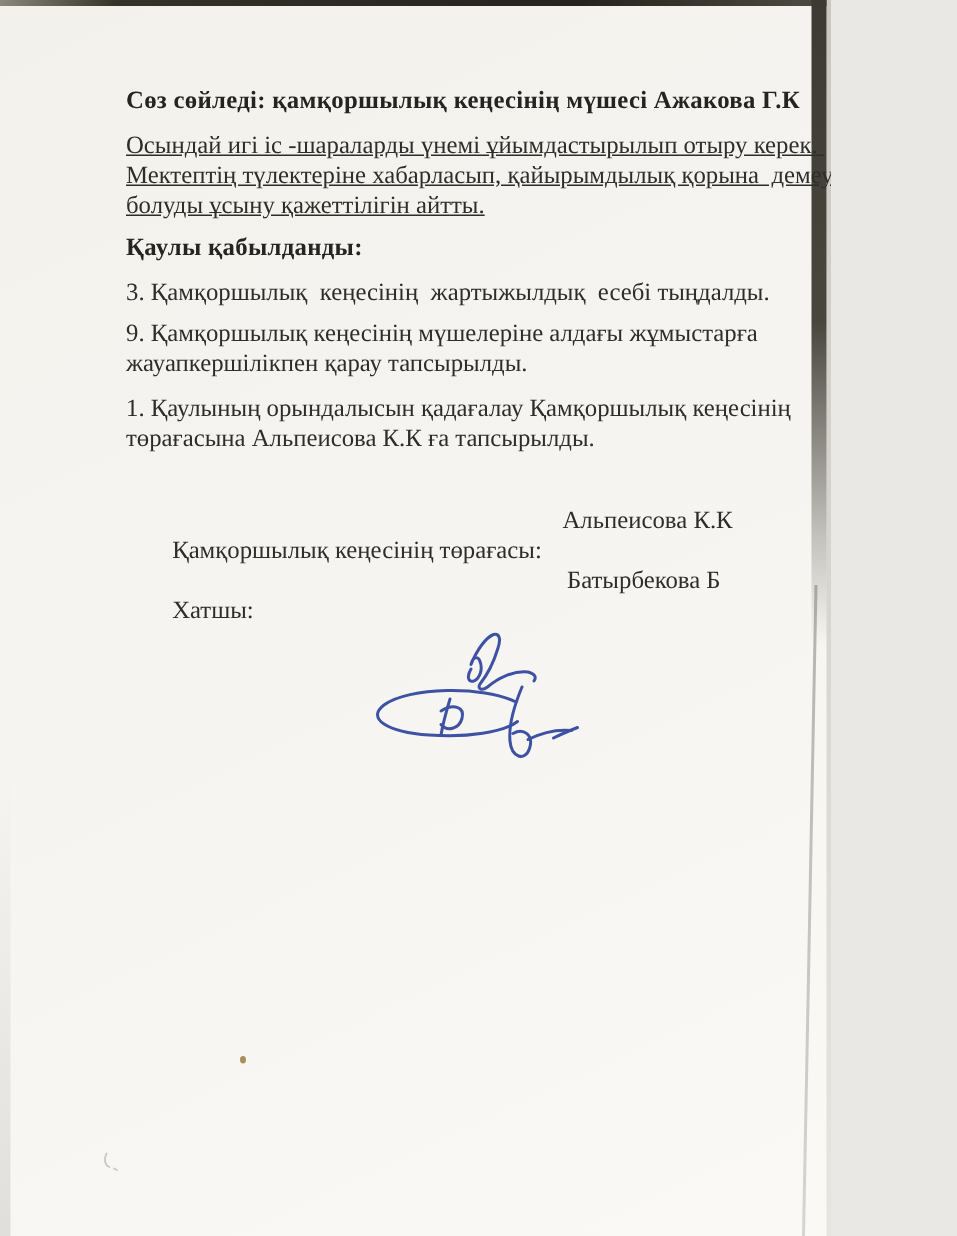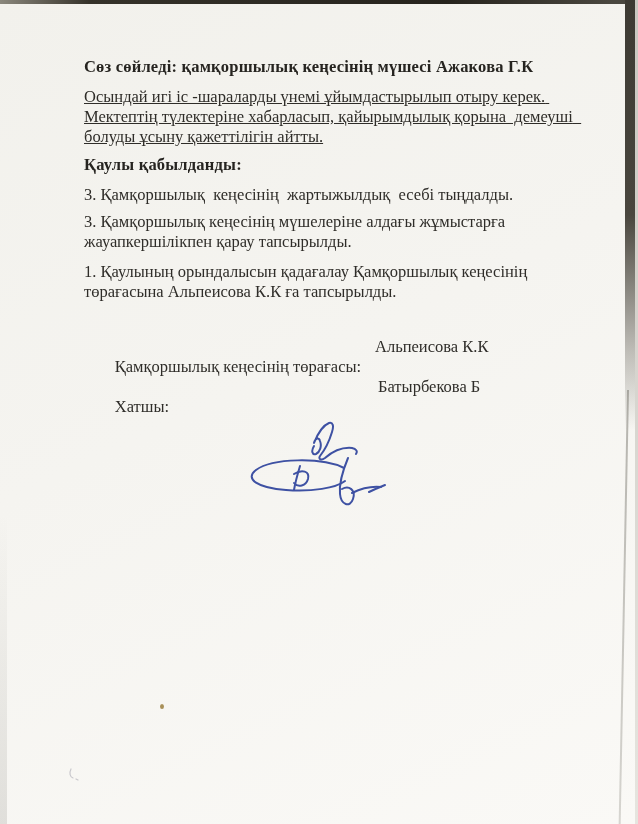--- a/index.html
+++ b/index.html
@@ -1,17 +1,17 @@
 <!DOCTYPE html>
 <html style="--ink: #3e51a3;"><head>
 <meta charset="utf-8">
 <style>
   html,body{margin:0;padding:0;background:#e9e8e4;}
   .scan{
-    position:relative;width:638px;height:824px;overflow:hidden;
+    position:relative;width:554px;height:824px;overflow:hidden;
     background:linear-gradient(155deg,#f2f1ec 0%,#f5f4f0 45%,#faf9f6 100%);
     font-family:"Liberation Serif","DejaVu Serif",serif;
     color:#2f2d29;
   }
   
   .edge-top{position:absolute;top:0;left:0;width:100%;height:4px;
     background:linear-gradient(to right,#8a877c,#35322a 14%,#26231d 70%,#4a473f 96%);}
   .edge-right-outer{position:absolute;top:0;right:0;width:3px;height:100%;
     background:linear-gradient(to bottom,#c9c7c0,#e6e5df);}
   .edge-right{position:absolute;top:0;right:3px;width:10px;height:430px;
@@ -63,21 +63,21 @@
   <div class="edge-line"></div>
   <div class="edge-left"></div>
 
   <div class="doc">
     <p class="hd hd1">Сөз сөйледі: қамқоршылық кеңесінің мүшесі Ажакова Г.К</p>
     <p class="p1">Осындай игі іс -шараларды үнемі ұйымдастырылып отыру керек. Мектептің түлектеріне хабарласып, қайырымдылық қорына  демеуші  болуды ұсыну қажеттілігін айтты.</p>
 
 
     <p class="hd hd3">Қаулы қабылданды:</p>
     <p class="i1">3. Қамқоршылық  кеңесінің  жартыжылдық  есебі тыңдалды.</p>
-    <p class="i2">3. Қамқоршылық кеңесінің мүшелеріне алдағы жұмыстарға жауапкершілікпен қарау тапсырылды.</p>
+    <p class="i2">9. Қамқоршылық кеңесінің мүшелеріне алдағы жұмыстарға жауапкершілікпен қарау тапсырылды.</p>
     <p class="i3">1. Қаулының орындалысын қадағалау Қамқоршылық кеңесінің  төрағасына Альпеисова К.К ға тапсырылды.</p>
 
     <div class="sigrow r1">
       <span>Қамқоршылық кеңесінің төрағасы:</span>
       <span class="name">Альпеисова К.К</span>
     </div>
     <div class="sigrow r2">
       <span>Хатшы:</span>
       <span class="name">Батырбекова Б</span>
     </div>

